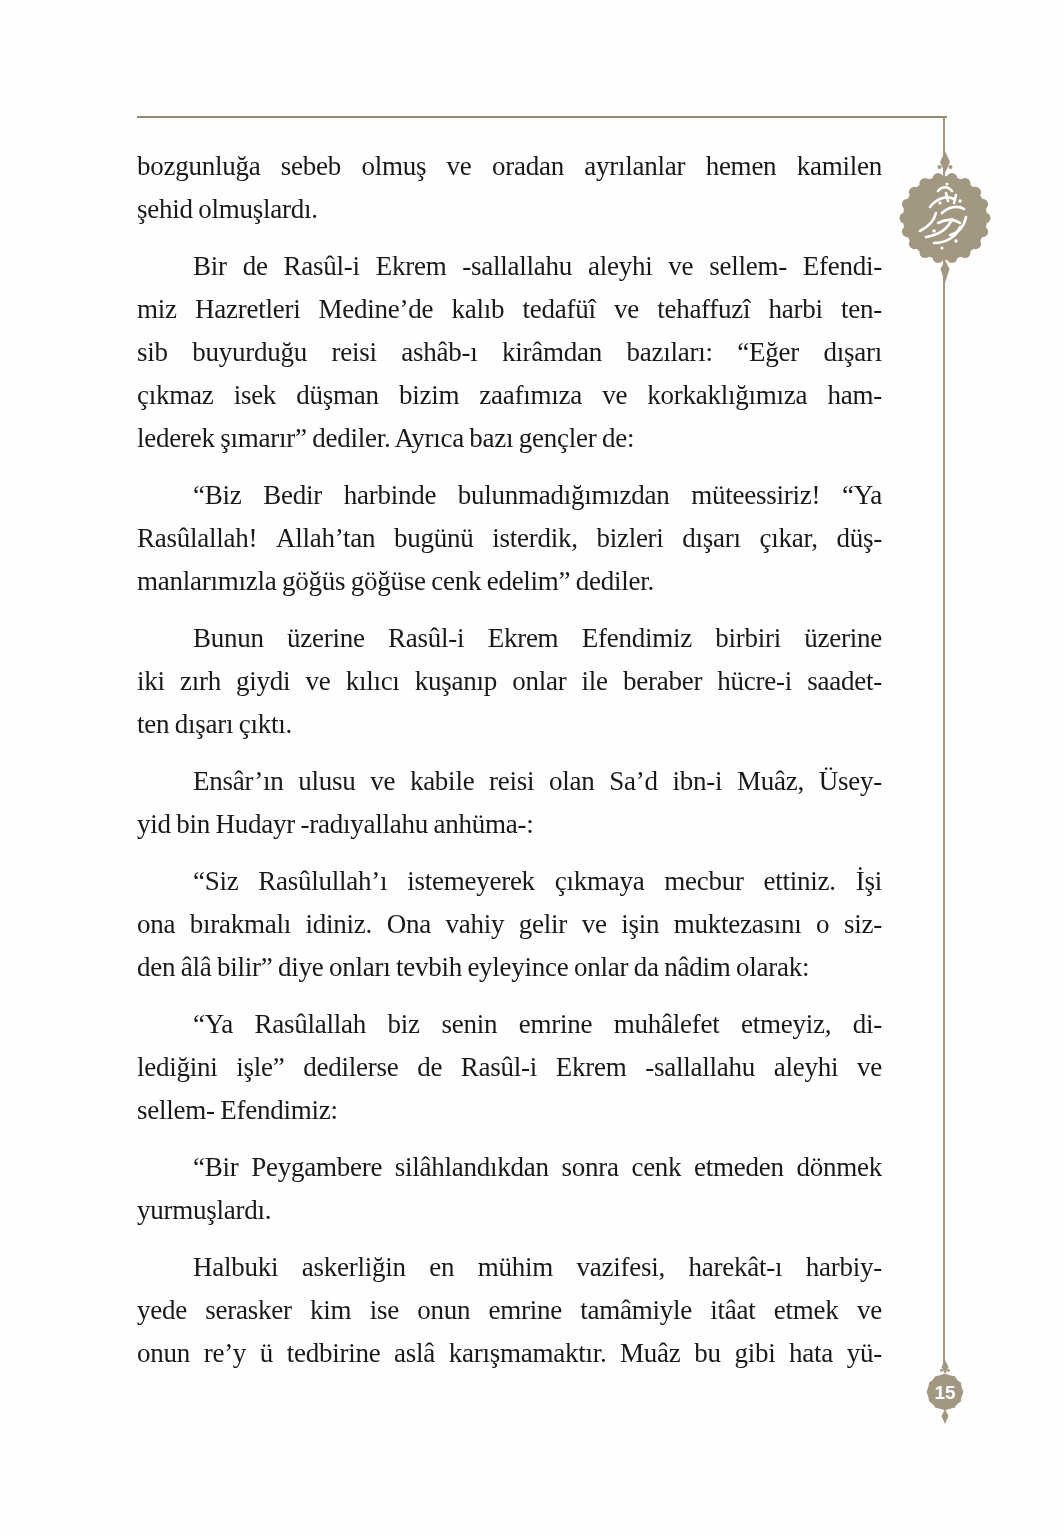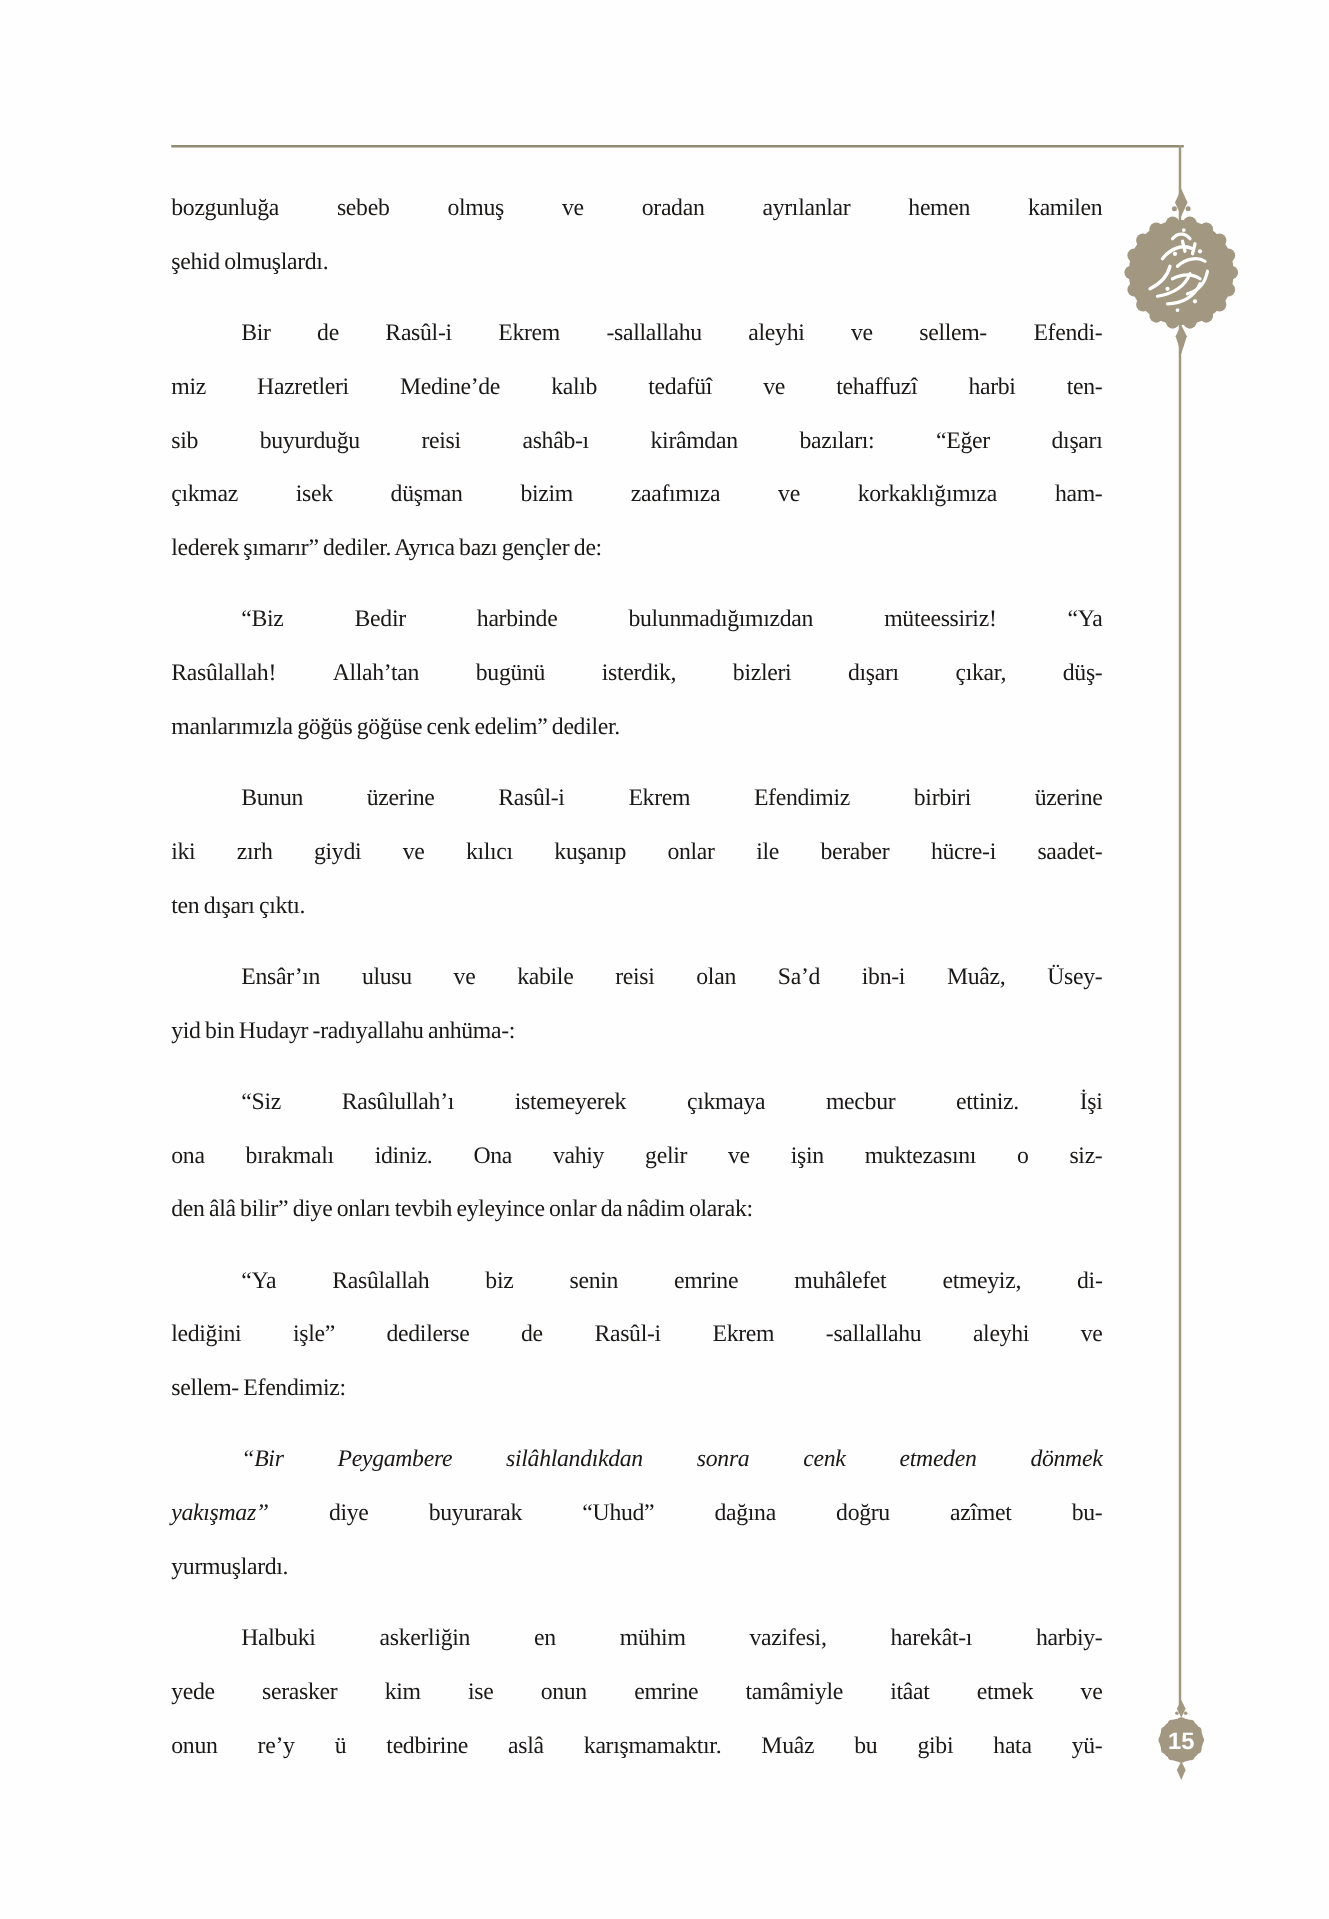--- a/index.html
+++ b/index.html
@@ -22,29 +22,29 @@
     background: var(--accent, #a29781);
   }
   .medallion { position: absolute; left: 890px; top: 143px; }
   .page-badge { position: absolute; left: 910px; top: 1352px; }
   .tan { fill: var(--accent, #a29781); }
   .calli { stroke: #ffffff; stroke-width: 2.6; fill: none; stroke-linecap: round; }
   .calli-dot { fill: #ffffff; }
 
   .text-block {
     position: absolute; left: 137px; top: 145px; width: 745px;
-    font-size: 19px; letter-spacing: -0.25px;
+    font-size: 27px; letter-spacing: -0.25px;
   }
   .para { margin: 0 0 14px 0; }
   .line { height: 43px; line-height: 43px; }
   .jl { display: flex; justify-content: space-between; align-items: baseline; }
   .nj { white-space: pre; word-spacing: -1px; }
   .ind { padding-left: 56px; align-items: center; }
   .b { font-weight: normal; }
-  .i { font-style: italic; }
+  .i { }
 
   .badge-num {
     font-family: "Liberation Sans", "DejaVu Sans", sans-serif;
     font-weight: bold;
     fill: #ffffff;
   }
 </style>
 </head>
 <body>
 
@@ -275,30 +275,20 @@
       <div class="para">
         <div class="line jl ind">
           <span class="i">“Bir</span>
           <span class="i">Peygambere</span>
           <span class="i">silâhlandıkdan</span>
           <span class="i">sonra</span>
           <span class="i">cenk</span>
           <span class="i">etmeden</span>
           <span class="i">dönmek</span>
         </div>
-        <div class="line jl">
-          <span class="i">yakışmaz”</span>
-          <span class="">diye</span>
-          <span class="">buyurarak</span>
-          <span class="b ">“Uhud”</span>
-          <span class="">dağına</span>
-          <span class="">doğru</span>
-          <span class="">azîmet</span>
-          <span class="">bu-</span>
-        </div>
         <div class="line nj"><span class="">yurmuşlardı.</span></div>
       </div>
       <div class="para">
         <div class="line jl ind">
           <span class="">Halbuki</span>
           <span class="">askerliğin</span>
           <span class="">en</span>
           <span class="">mühim</span>
           <span class="">vazifesi,</span>
           <span class="">harekât-ı</span>

